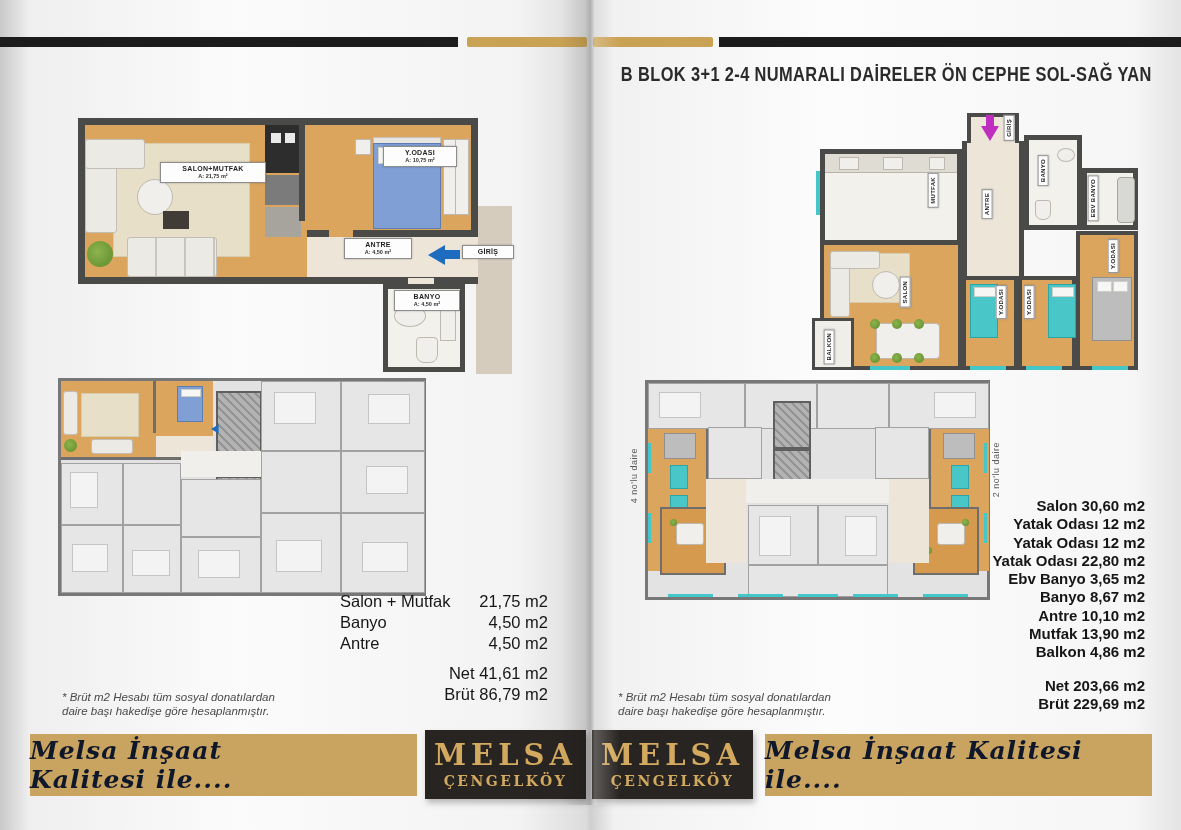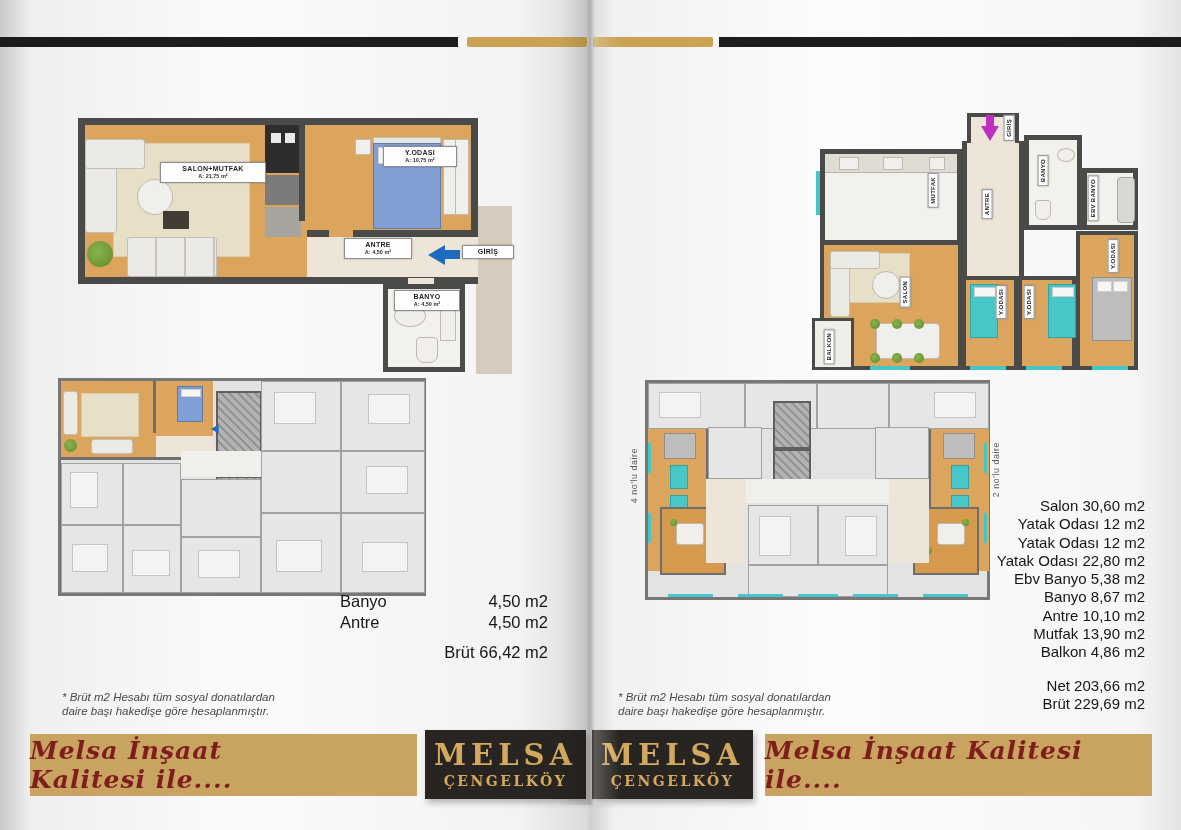--- a/index.html
+++ b/index.html
@@ -45,21 +45,21 @@
   .arrow-down-mag{width:0;height:0;border-left:9px solid transparent;border-right:9px solid transparent;border-top:15px solid #bf2fbf;}
   .arrow-tail-mag{background:#bf2fbf;}
   
   .meas-l{width:208px;color:#161616;font-size:16.5px;}
   .meas-l .row{display:flex;justify-content:space-between;height:21px;}
   .meas-l .tot{text-align:right;height:21px;}
   .meas-r{width:210px;color:#161616;font-size:15px;text-align:right;line-height:18.3px;}
   .footnote{font-style:italic;font-size:11.5px;color:#4a4a4a;line-height:14px;}
   
   .gold-banner{background:#c9a360;display:flex;align-items:center;justify-content:center;}
-  .gold-banner span{font-family:"DejaVu Serif",serif;font-style:italic;font-weight:bold;font-size:25px;color:#7f1d1d;letter-spacing:1px;}
+  .gold-banner span{font-family:"DejaVu Serif",serif;font-style:italic;font-weight:bold;font-size:25px;color:#0f172a;letter-spacing:1px;}
   .logo-box{background:#282421;display:flex;flex-direction:column;align-items:center;justify-content:center;box-shadow:2px 4px 6px rgba(0,0,0,.25);}
   .logo-top{font-family:"DejaVu Serif",serif;font-weight:bold;font-size:29px;color:#d2a95f;letter-spacing:5px;line-height:1;}
   .logo-bottom{font-family:"DejaVu Serif",serif;font-weight:bold;font-size:14px;color:#d2a95f;letter-spacing:2.5px;margin-top:3px;}
 </style>
 </head>
 <body>
 
 <div id="stage">
 
   <div class="abs bar black" style="left:0;width:458px;"></div>
@@ -187,47 +187,55 @@
         </div>
       <div class="abs gray-room" style="left:120px;top:98px;width:78px;height:56px;"></div>
       <div class="abs gray-room" style="left:120px;top:156px;width:78px;height:54px;">
           <div class="gray-furn abs" style="left:16px;top:12px;width:40px;height:26px;"></div>
         </div>
       <div class="abs arrow-left-blue" style="left:150px;top:38px;transform:scale(.45);transform-origin:left center;"></div>
     </div>
 
     <div class="abs meas-l" style="left:340px;top:592px;">
       <div class="row">
+          <span>Salon + Mutfak</span>
+          <span>21,75 m2</span>
+        </div>
+      <div class="row">
           <span>Banyo</span>
           <span>4,50 m2</span>
         </div>
       <div class="row">
           <span>Antre</span>
           <span>4,50 m2</span>
         </div>
       <div style="height:9px;"></div>
-      <div class="tot">Brüt 66,42 m2</div>
+      <div class="tot">Net 41,61 m2</div>
+      <div class="tot">Brüt 86,79 m2</div>
     </div>
 
     <div class="abs footnote" style="left:62px;top:690px;">
       <div>* Brüt m2 Hesabı tüm sosyal donatılardan</div>
       <div>daire başı hakedişe göre hesaplanmıştır.</div>
     </div>
 
     <div class="abs gold-banner" style="left:30px;top:734px;width:387px;height:62px;">
       <span style="padding-right:78px;">Melsa İnşaat Kalitesi ile....</span>
     </div>
     <div class="abs logo-box" style="left:425px;top:730px;width:161px;height:69px;">
       <div class="logo-top">MELSA</div>
       <div class="logo-bottom">ÇENGELKÖY</div>
     </div>
   </div>
 
   <div class="abs" style="left:591px;top:0;width:590px;height:830px;">
 
+    <div class="abs page-title" style="left:0;top:62px;">
+      <span>B BLOK 3+1 2-4  NUMARALI DAİRELER ÖN CEPHE SOL-SAĞ YAN</span>
+    </div>
 
     <div class="abs" style="left:221px;top:113px;width:326px;height:266px;">
 
       <div class="abs tile" style="left:8px;top:36px;width:142px;height:96px;border:5px solid #4a4a48;box-sizing:border-box;">
         <div class="abs" style="left:0;top:0;width:132px;height:18px;background:#dfdcd4;border-bottom:1px solid #b8b4aa;"></div>
         <div class="abs furn" style="left:14px;top:3px;width:18px;height:11px;"></div>
         <div class="abs furn" style="left:58px;top:3px;width:18px;height:11px;"></div>
         <div class="abs furn" style="left:104px;top:3px;width:14px;height:11px;"></div>
       </div>
       <div class="abs teal-strip" style="left:4px;top:58px;width:4px;height:44px;"></div>
@@ -351,26 +359,26 @@
       <div class="abs teal-strip" style="left:20px;top:211px;width:45px;height:3px;"></div>
       <div class="abs teal-strip" style="left:90px;top:211px;width:45px;height:3px;"></div>
       <div class="abs teal-strip" style="left:150px;top:211px;width:40px;height:3px;"></div>
       <div class="abs teal-strip" style="left:205px;top:211px;width:45px;height:3px;"></div>
       <div class="abs teal-strip" style="left:275px;top:211px;width:45px;height:3px;"></div>
     </div>
 
     <div class="vtext" style="left:38px;top:448px;">4 no'lu daire</div>
     <div class="vtext" style="left:400px;top:442px;">2 no'lu daire</div>
 
-    <div class="abs meas-r" style="left:344px;top:497px;">
+    <div class="abs meas-r" style="left:344px;top:497px;font-weight:bold;">
       <div>Salon  30,60 m2</div>
       <div>Yatak Odası 12 m2</div>
       <div>Yatak Odası 12 m2</div>
       <div>Yatak Odası 22,80 m2</div>
-      <div>Ebv Banyo 5,38 m2</div>
+      <div>Ebv Banyo 3,65 m2</div>
       <div>Banyo 8,67 m2</div>
       <div>Antre 10,10 m2</div>
       <div>Mutfak 13,90 m2</div>
       <div>Balkon 4,86 m2</div>
       <div style="height:15px;"></div>
       <div>Net 203,66  m2</div>
       <div>Brüt 229,69 m2</div>
     </div>
 
     <div class="abs footnote" style="left:27px;top:690px;">

